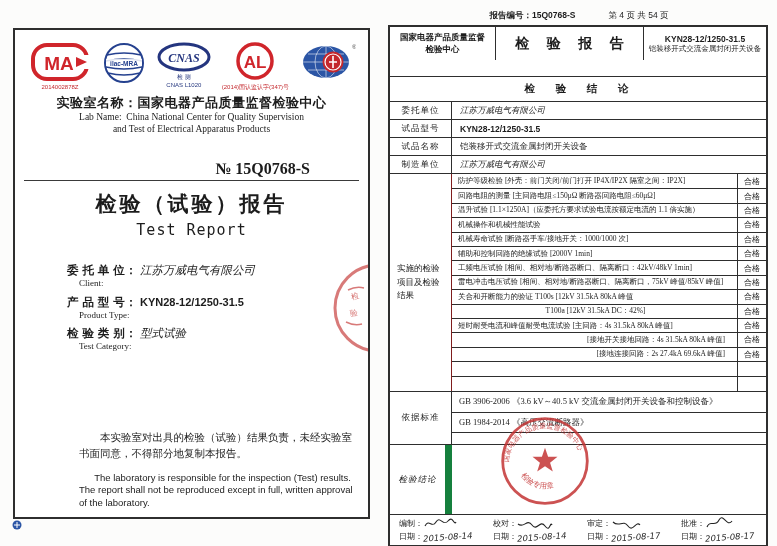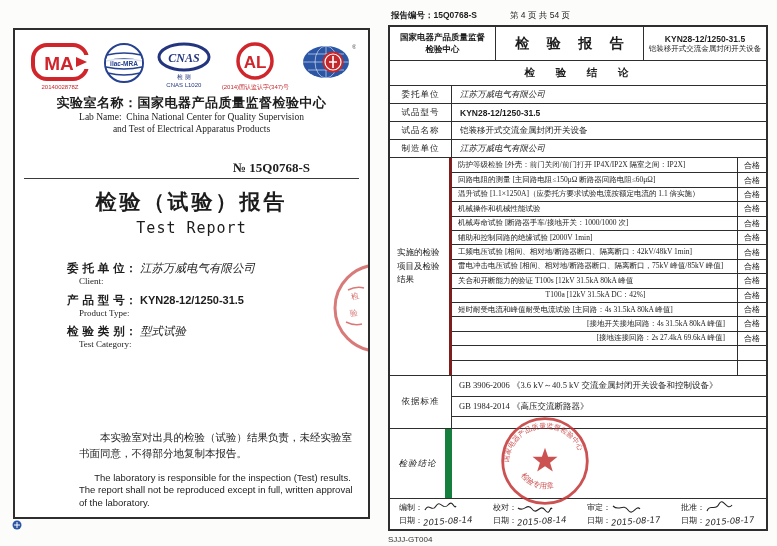--- a/index.html
+++ b/index.html
@@ -8,56 +8,56 @@
 
   
   .left-page { position:absolute; left:13px; top:28px; width:357px; height:491px;
                background:#fff; border:2px solid #2e2e2e; overflow:hidden; }
   .logos { display:flex; justify-content:space-between; align-items:flex-start; padding:11px 12px 0 14px; }
   .logo-col { display:flex; flex-direction:column; align-items:center; }
   .logo-cap { font-size:6px; line-height:1.2; color:#c4282d; margin-top:1px; font-family:"Liberation Sans","DejaVu Sans",sans-serif; white-space:nowrap; }
   .logo-cap.blue { color:#24367e; }
   .lab-cn { text-align:center; font-weight:bold; font-size:13px; margin-top:3px; letter-spacing:.5px; }
   .lab-en { text-align:center; font-size:9.5px; line-height:1.25; }
-  .report-no { text-align:right; padding-right:58px; font-size:13px; font-weight:bold; margin-top:24px; }
+  .report-no { text-align:right; padding-right:58px; font-size:16px; font-weight:bold; margin-top:24px; }
   .rule { border-top:1.5px solid #3a3a3a; margin:2px 9px 0 9px; }
   .title-cn { text-align:center; font-size:21px; font-weight:bold; letter-spacing:3px; margin-top:9px; }
   .title-en { text-align:center; font-size:15px; font-family:"DejaVu Sans Mono","Liberation Mono",monospace; margin-top:3px; letter-spacing:1px; }
   .fields { margin:24px 16px 0 52px; }
   .field { margin-bottom:5px; }
   .field-cn { font-size:11.5px; }
   .field-label { font-weight:bold; letter-spacing:.5px; }
   .field-value { font-style:italic; }
   .field-value.model { font-style:normal; font-weight:bold; font-family:"Liberation Sans","DejaVu Sans",sans-serif; font-size:11px; }
   .field-en { font-size:9px; margin-left:12px; line-height:1.3; }
   .disclaimer { position:absolute; top:400px; left:16px; right:14px;margin-left:48px; }
   .disc-cn { font-size:10.5px; line-height:1.55; text-indent:2em; }
   .disc-en { font-size:9.5px; font-family:"Liberation Sans","DejaVu Sans",sans-serif; margin-top:9px; line-height:1.35; text-indent:1.6em; color:#222; }
   .partial-stamp { position:absolute; top:230px; right:-58px; opacity:.8; }
 
   .mini-icon { position:absolute; left:12px; top:520px; }
 
   
   .right-page { position:absolute; left:388px; top:10px; width:380px; }
-  .meta { display:flex; justify-content:flex-start; font-size:8.5px; padding:0 1px 3px 3px; font-family:"Liberation Sans","DejaVu Sans",sans-serif;gap:33px; }
+  .meta { display:flex; justify-content:center; font-size:8.5px; padding:0 1px 3px 3px; font-family:"Liberation Sans","DejaVu Sans",sans-serif;gap:33px; }
   .meta .bold { font-weight:bold; }
   .rtable { border:2px solid #2e2e2e; background:#fff; width:380px; }
   .hdr { display:flex; height:33px; }
   .hdr-org { width:106px; border-right:1px solid #2e2e2e; display:flex; align-items:center; justify-content:center; text-align:center; font-size:8.5px; font-weight:bold; padding:0 10px; line-height:1.3; }
   .hdr-title { flex:1; display:flex; align-items:center; justify-content:center; font-size:14px; font-weight:bold; letter-spacing:7px; padding-left:7px; border-right:1px solid #2e2e2e; }
   .hdr-prod { width:122px; display:flex; flex-direction:column; justify-content:center; text-align:center; padding:0 4px; line-height:1.2; }
   .hdr-prod .model { font-weight:bold; font-size:8.5px; font-family:"Liberation Sans","DejaVu Sans",sans-serif; }
   .hdr-prod .pname { font-size:7.5px; }
-  .sec-title { height:25px; border-top:1px solid #2e2e2e; display:flex; align-items:center; justify-content:center; font-weight:bold; font-size:10.5px; letter-spacing:9px; padding-left:6px; }
+  .sec-title { height:25px; border-top:1px solid #2e2e2e; display:flex; align-items:center; justify-content:center; font-weight:bold; font-size:10.5px; letter-spacing:9px; padding-left:6px;margin-top:16px; }
   .info-row { display:flex; height:18px; border-top:1px solid #2e2e2e; font-size:8.5px; }
   .info-label { width:62px; border-right:1px solid #2e2e2e; display:flex; align-items:center; justify-content:center; letter-spacing:1px; }
   .info-value { flex:1; display:flex; align-items:center; padding-left:8px; }
   .info-value.sans { font-family:"Liberation Sans","DejaVu Sans",sans-serif; font-weight:bold; }
   .test-sec { display:flex; border-top:1px solid #2e2e2e; }
-  .test-label { width:62px; border-right:3px solid #7f1d1d; display:flex; align-items:center; justify-content:center; text-align:left; font-size:8.5px; padding:0 7px; line-height:1.6; }
+  .test-label { width:62px; border-right:1px solid #7f1d1d; display:flex; align-items:center; justify-content:center; text-align:left; font-size:8.5px; padding:0 7px; line-height:1.6; }
   .test-rows { flex:1; display:flex; flex-direction:column; }
   .trow { display:flex; height:14.4px; }
   .trow + .trow { border-top:1px solid #2e2e2e; }
   .trow.empty { height:15px; }
   .trow-text { flex:1; display:flex; align-items:center; padding:0 4px 0 6px; font-size:7.5px; white-space:nowrap; overflow:hidden; }
   .trow-text.center { justify-content:center; }
   .trow-text.right { justify-content:flex-end; padding-right:12px; }
   .trow-result { width:29px; border-left:1px solid #2e2e2e; display:flex; align-items:center; justify-content:center; font-size:8px; }
   .std-sec { display:flex; border-top:1px solid #2e2e2e; }
   .std-label { width:62px; border-right:1px solid #2e2e2e; display:flex; align-items:center; justify-content:center; font-size:8.5px; letter-spacing:1px; }

